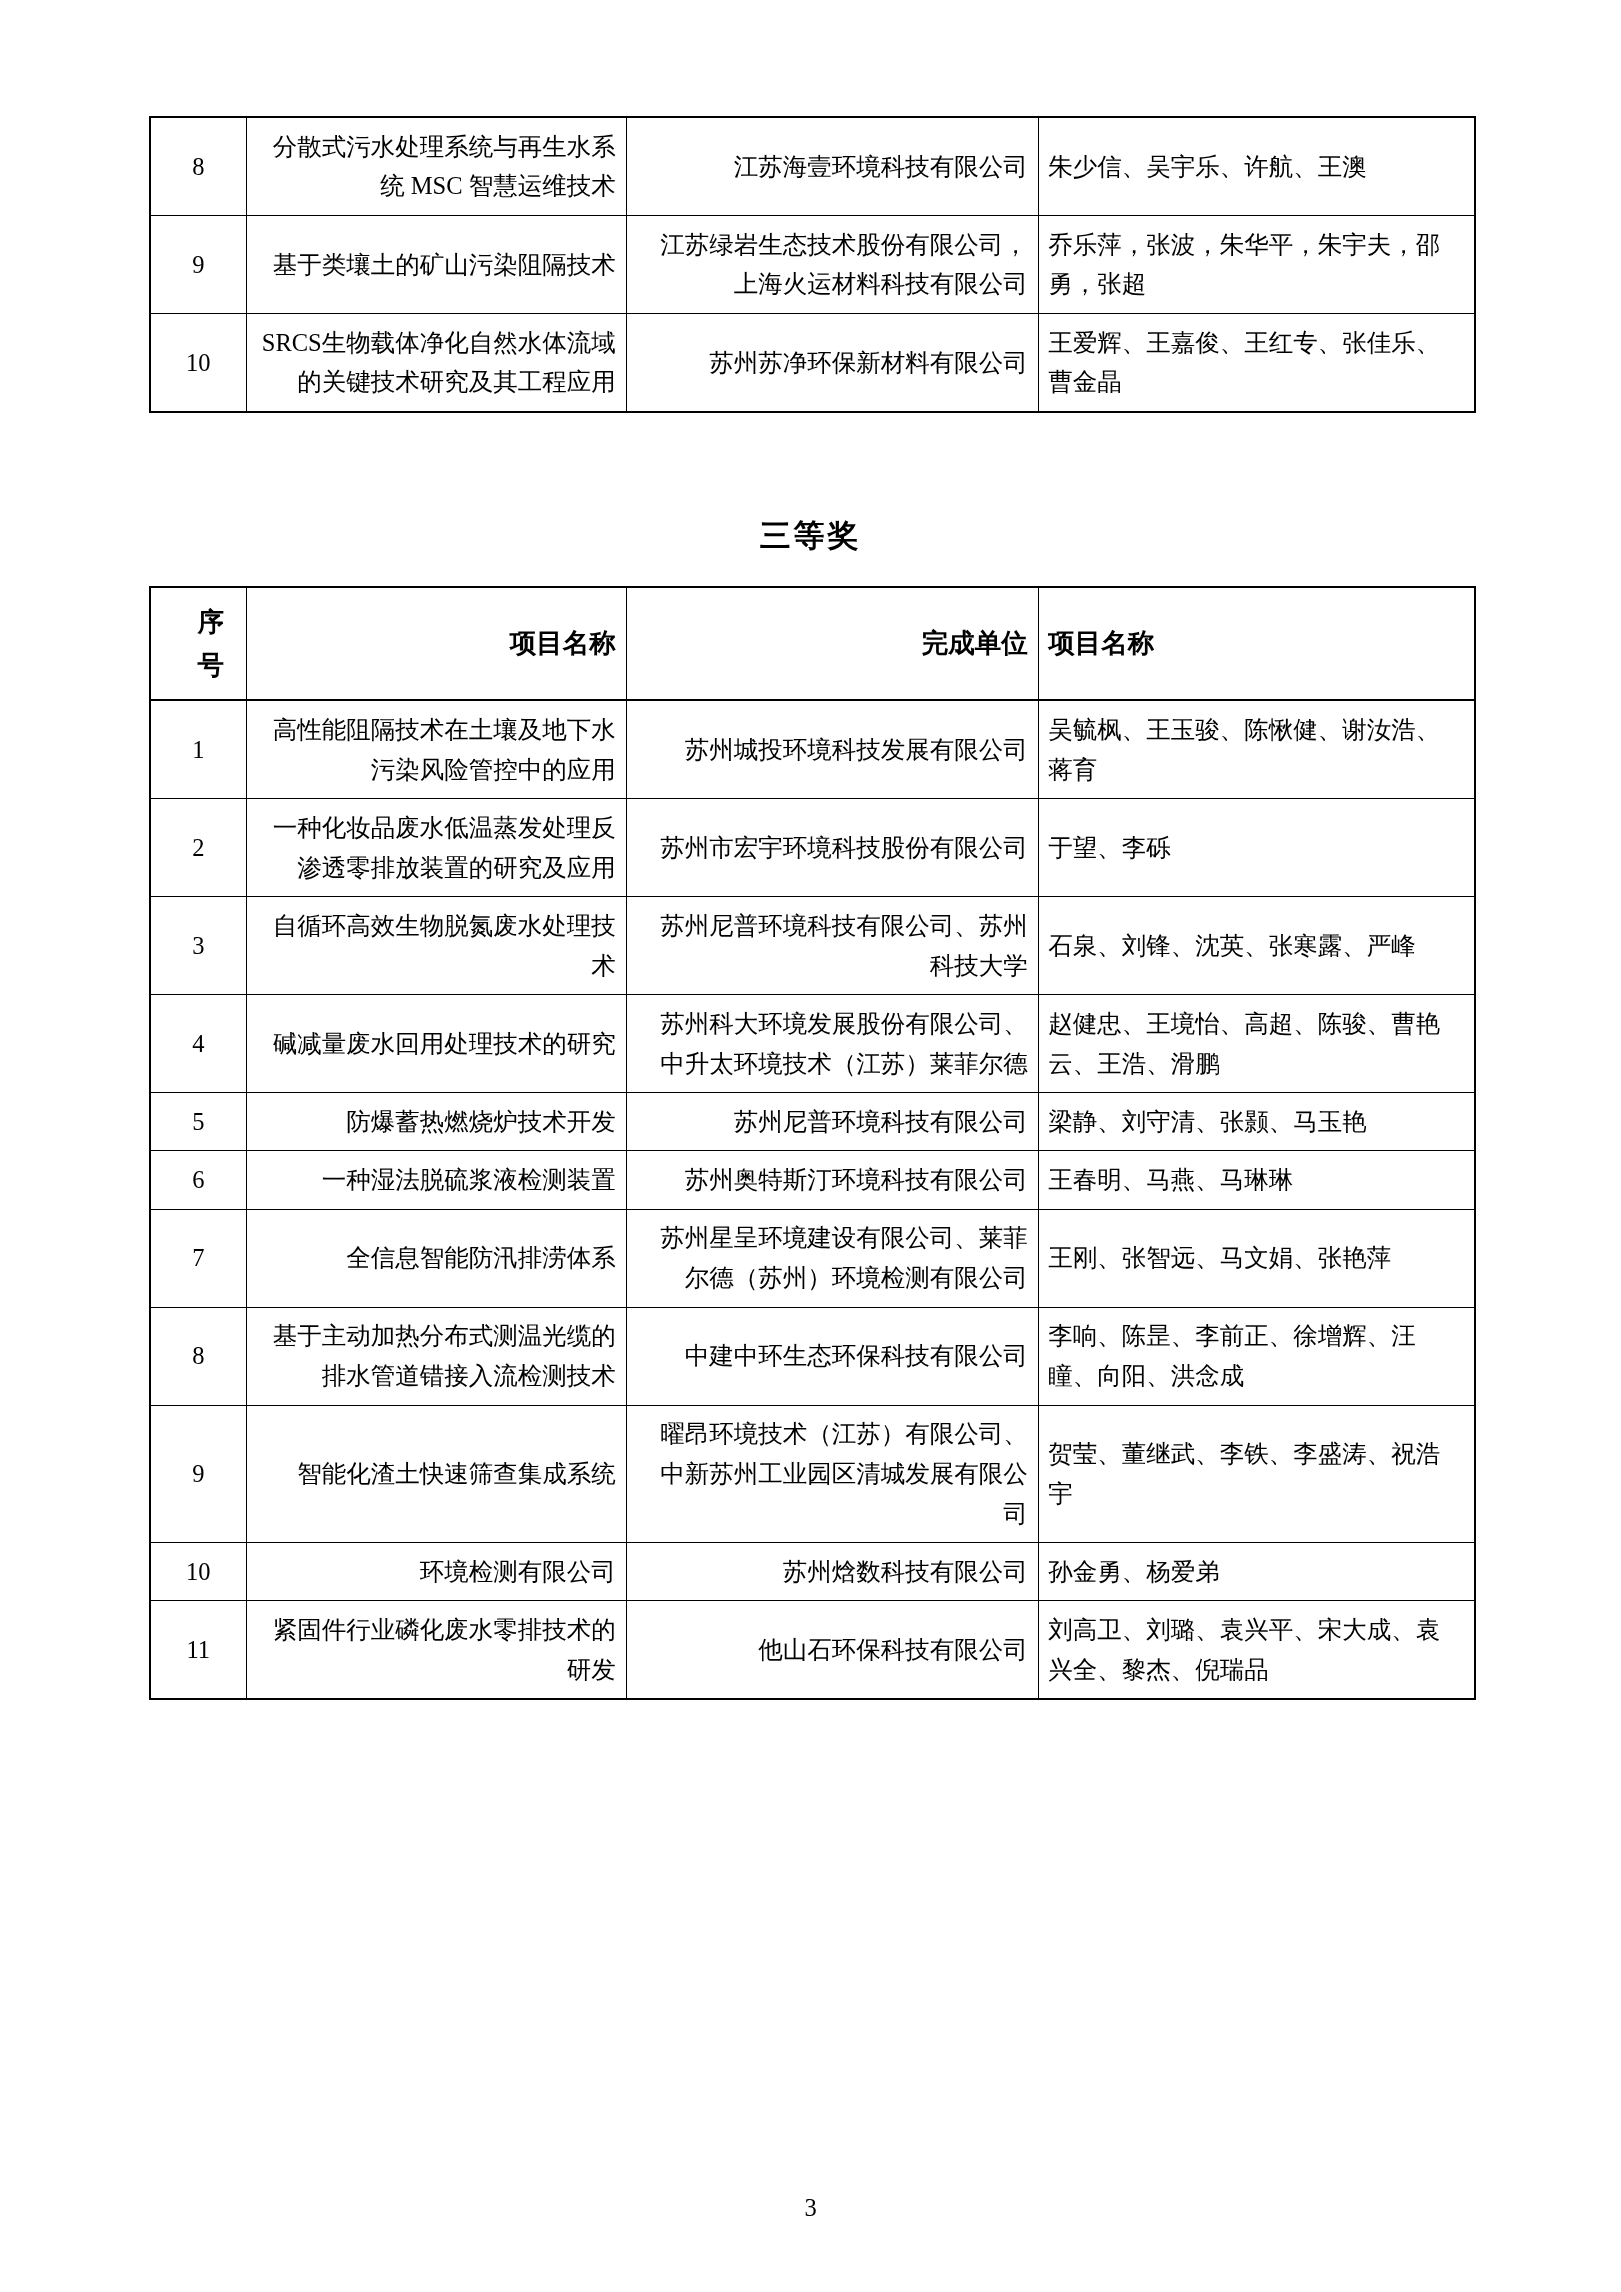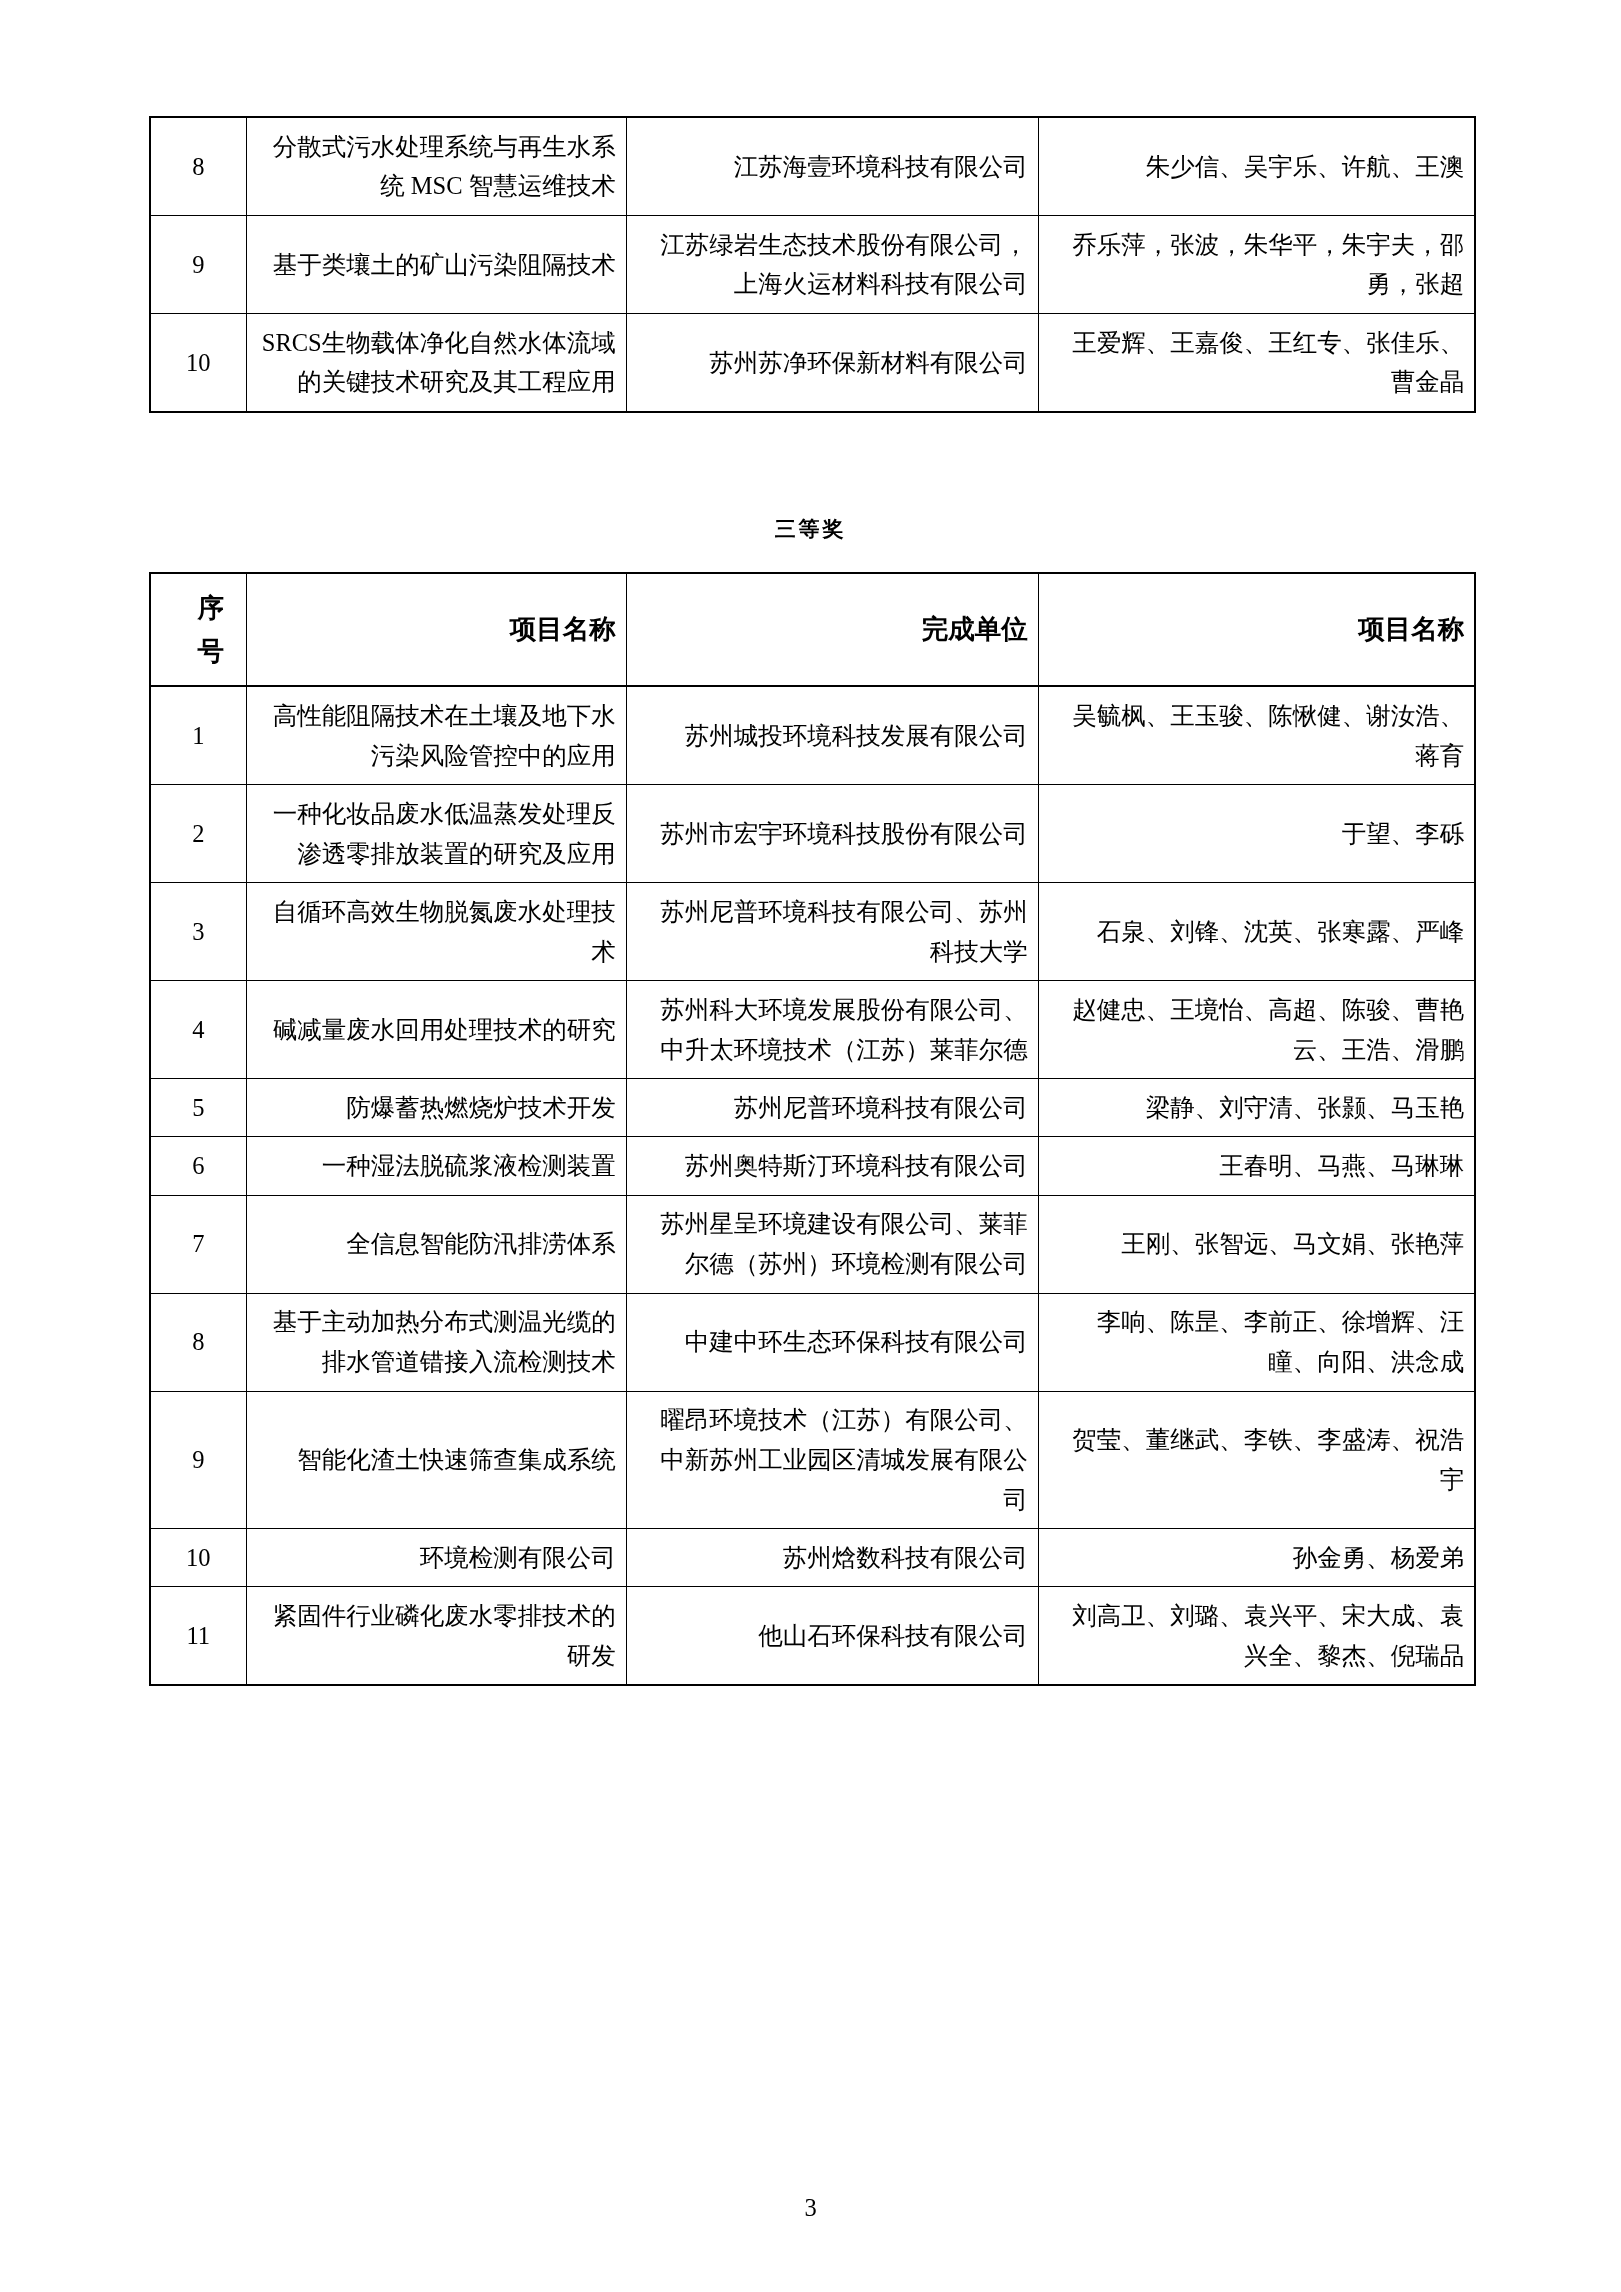--- a/index.html
+++ b/index.html
@@ -35,40 +35,40 @@
     border: 1.2px solid #000;
     padding: 8.8px 9.8px;
     font-size: 24.5px;
     line-height: 1.62;
     vertical-align: middle;
     font-weight: normal;
   }
   table.awards .col-no    { width: 96px;  text-align: center; }
   table.awards .col-name  { width: 380px; text-align: right; }
   table.awards .col-unit  { width: 412px; text-align: right; }
-  table.awards .col-ppl   { width: 437px; text-align: right; }
+  table.awards .col-ppl   { width: 437px; text-align: left; }
 
   table.awards thead th {
     text-align: center;
     font-weight: bold;
     font-size: 26.5px;
     padding: 12.7px 9.8px;
     border-bottom: 2.5px solid #000;
   }
   table.awards thead th.col-no { letter-spacing: 1px; padding-left: 36px; }
 
   
   .table-top-continued { border-top: 2.5px solid #000; }
 
   
   .first-table-wrap { padding-top: 116px; }
 
   .section-title {
     text-align: center;
-    font-size: 21px;
+    font-size: 31px;
     font-weight: bold;
     letter-spacing: 2.9px;
     margin: 0;
     padding: 102px 0 29px 0;
   }
 
   .page-number {
     position: absolute;
     left: 0;
     right: 0;

